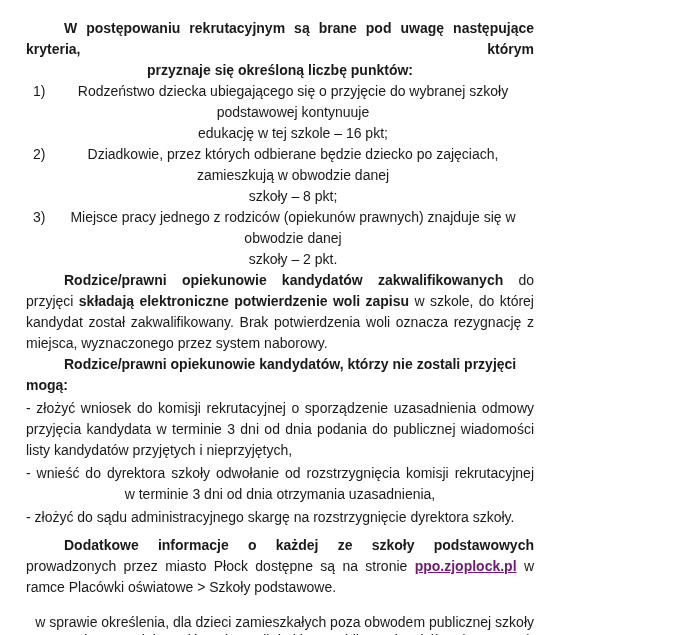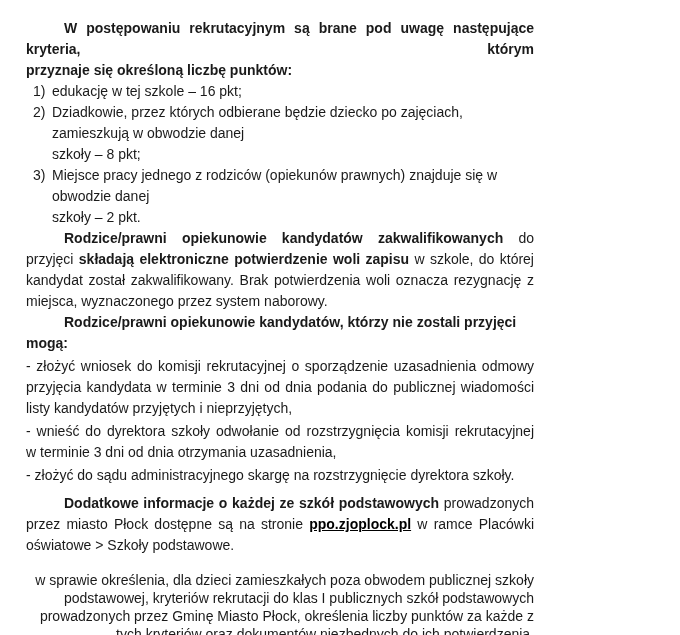--- a/index.html
+++ b/index.html
@@ -18,40 +18,40 @@
     padding: 18px 26px 0 26px;
     font-family: "Liberation Sans", "DejaVu Sans", sans-serif;
     font-size: 14px;
     line-height: 21px;
     color: #1a1a1a;
   }
   p { margin: 0; }
   .bold { font-weight: bold; }
   .just { text-align: justify; }
   .ind  { text-indent: 38px; }
-  .line { display: block; }
+  .line { display: block; text-align: center; }
   .stretch {
     text-align: justify;
     text-align-last: justify;
   }
   .list { margin: 0; }
   .list-item {
     display: flex;
     padding-left: 7px;
   }
   .num { flex: 0 0 19px; }
   .item-text { flex: 1; }
   .dash {
     margin: 2px 0;
     text-align: justify;
   }
   .gap-small { margin-top: 7px; }
   .gap-large { margin-top: 22px; }
   .ppo-link {
-    color: #000000;
+    color: #701a75;
     font-weight: bold;
     text-decoration: underline;
     cursor: pointer;
   }
   .resolution {
     margin-top: 15px;
     text-align: center;
     line-height: 18px;
   }
   .res-link {
@@ -72,20 +72,21 @@
 
   <p class="bold">
     <span class="line stretch ind">W postępowaniu rekrutacyjnym są brane pod uwagę następujące kryteria, którym</span>
     <span class="line">przyznaje się określoną liczbę punktów:</span>
   </p>
 
   <div class="list">
     <div class="list-item">
       <span class="num">1)</span>
       <span class="item-text">
+        <span class="line">Rodzeństwo dziecka ubiegającego się o przyjęcie do wybranej szkoły podstawowej kontynuuje</span>
         <span class="line">edukację w tej szkole – 16 pkt;</span>
       </span>
     </div>
     <div class="list-item">
       <span class="num">2)</span>
       <span class="item-text">
         <span class="line">Dziadkowie, przez których odbierane będzie dziecko po zajęciach, zamieszkują w obwodzie danej</span>
         <span class="line">szkoły – 8 pkt;</span>
       </span>
     </div>
@@ -104,20 +105,20 @@
 
   <p class="dash">- złożyć wniosek do komisji rekrutacyjnej o sporządzenie uzasadnienia odmowy przyjęcia kandydata w terminie 3 dni od dnia podania do publicznej wiadomości listy kandydatów przyjętych i nieprzyjętych,</p>
 
   <p class="dash">
     <span class="line stretch">- wnieść do dyrektora szkoły odwołanie od rozstrzygnięcia komisji rekrutacyjnej</span>
     <span class="line">w terminie 3 dni od dnia otrzymania uzasadnienia,</span>
   </p>
 
   <p class="dash">- złożyć do sądu administracyjnego skargę na rozstrzygnięcie dyrektora szkoły.</p>
 
-  <p class="just ind gap-small"><b>Dodatkowe informacje o każdej ze szkół podstawowych</b><span> prowadzonych przez miasto Płock dostępne są na stronie </span><a class="ppo-link">ppo.zjoplock.pl</a><span> w ramce Placówki oświatowe &gt; Szkoły podstawowe.</span></p>
+  <p class="just ind gap-small"><b>Dodatkowe informacje o każdej ze szkoły podstawowych</b><span> prowadzonych przez miasto Płock dostępne są na stronie </span><a class="ppo-link">ppo.zjoplock.pl</a><span> w ramce Placówki oświatowe &gt; Szkoły podstawowe.</span></p>
 
 
   <div class="resolution">
     <p class="res-desc">w sprawie określenia, dla dzieci zamieszkałych poza obwodem publicznej szkoły podstawowej, kryteriów rekrutacji do klas I publicznych szkół podstawowych prowadzonych przez Gminę Miasto Płock, określenia liczby punktów za każde z tych kryteriów oraz dokumentów niezbędnych do ich potwierdzenia.</p>
   </div>
 
 </div>
 
 </body></html>

